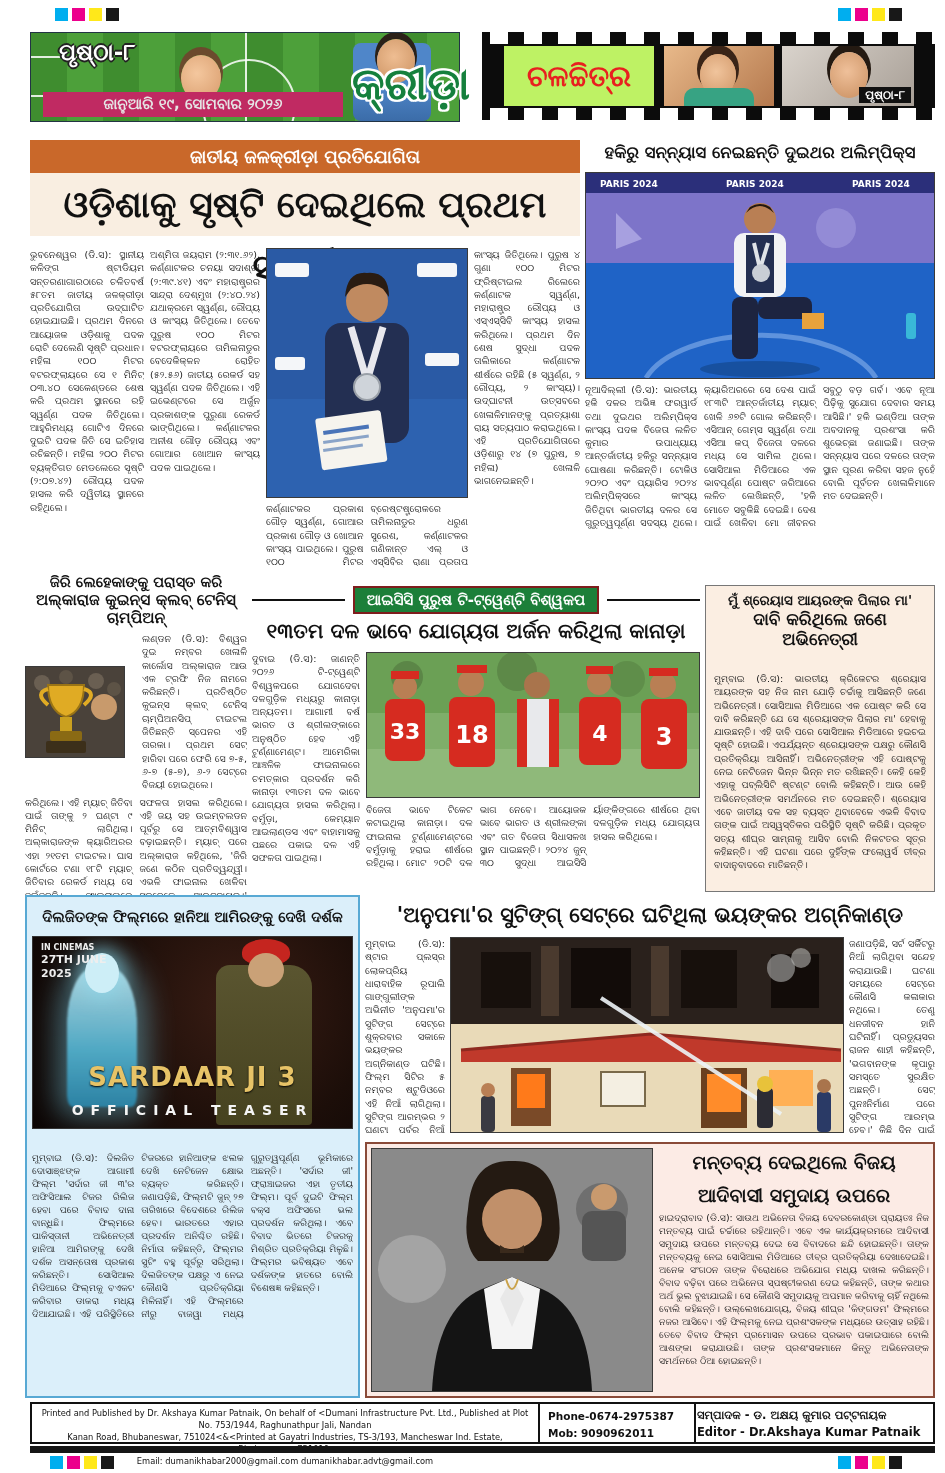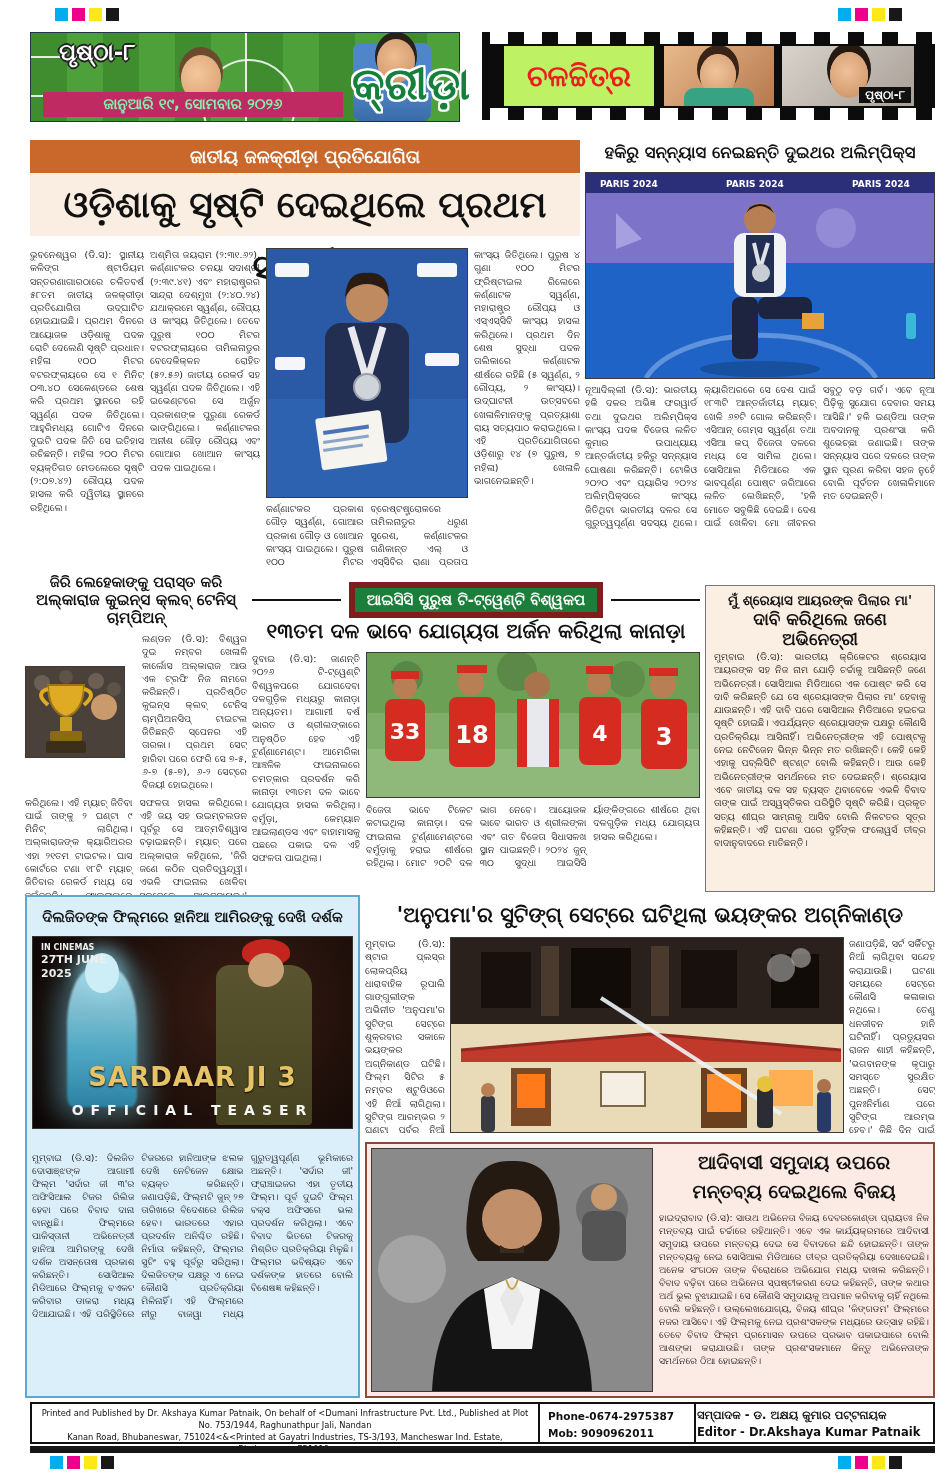--- a/index.html
+++ b/index.html
@@ -13,21 +13,21 @@
   .cmyk span{width:13px;height:13px;display:block;}
   .c-c{background:#00aeef}.c-m{background:#ec008c}.c-y{background:#ffe81a}.c-k{background:#181818}
   
   .masthead{left:30px;top:32px;width:905px;height:88px;}
   .mh-left{position:absolute;left:0;top:0;width:428px;height:88px;overflow:hidden;border:1px solid #234;
     background:repeating-linear-gradient(90deg,#3f8d2f 0 36px,#4da03a 36px 72px);}
   .mh-line{position:absolute;background:rgba(255,255,255,.85);}
   .pg-label{position:absolute;left:28px;top:6px;font-size:23px;font-weight:bold;color:#fff;
     text-shadow:-2px 0 #222,2px 0 #222,0 -2px #222,0 2px #222, -1px -1px #222,1px 1px #222;}
   .datebar{position:absolute;left:12px;bottom:4px;width:300px;height:25px;background:#c02a62;
-    color:#86efac;font-weight:bold;font-size:15px;line-height:25px;text-align:center;}
+    color:#e5e5e5;font-weight:bold;font-size:15px;line-height:25px;text-align:center;}
   .krida{position:absolute;left:322px;top:26px;font-size:44px;font-weight:bold;color:#15803d;z-index:5;
     text-shadow:-2px 0 #fff,2px 0 #fff,0 -2px #fff,0 2px #fff,-2px -2px #fff,2px 2px #fff,-2px 2px #fff,2px -2px #fff;}
   .strip{position:absolute;left:452px;top:0;width:453px;height:88px;background:#0c0c0c;}
   .sprock{position:absolute;left:0;width:100%;height:12px;
     background:repeating-linear-gradient(90deg,#0c0c0c 0 8px,#fff 8px 26px,#0c0c0c 26px 34px);}
   .frame{position:absolute;top:14px;height:60px;overflow:hidden;}
   .cine-box{background:#bef264;display:flex;align-items:center;justify-content:center;}
   .cine-txt{color:#e8201f;font-size:29px;font-weight:bold;}
   .strip-pg{position:absolute;right:3px;bottom:3px;background:#111;color:#fff;font-size:12px;
     font-weight:bold;padding:1px 6px;}
@@ -43,28 +43,28 @@
   .hk-head{height:34px;font-size:16.5px;font-weight:bold;text-align:center;line-height:30px;}
   .hk-body{margin-top:4px;column-count:3;column-gap:7px;height:190px;}
   
   .mid-tennis{left:25px;top:574px;width:222px;height:307px;}
   .tn-h1{font-size:14.5px;font-weight:bold;text-align:center;}
   .tn-h2{font-size:15.5px;font-weight:bold;text-align:center;margin-bottom:5px;}
   .tn-row{display:flex;gap:17px;margin-bottom:4px;align-items:center;}
   .mid-cricket{left:252px;top:585px;width:448px;height:307px;}
   .ck-badge-row{display:flex;align-items:center;gap:8px;height:30px;}
   .ck-rule{flex:1;height:2px;background:#111;}
-  .ck-badge{background:#1c7f39;border:6px solid #7f1d1d;color:#fff;font-size:15px;font-weight:bold;
+  .ck-badge{background:#1c7f39;border:2px solid #7f1d1d;color:#fff;font-size:15px;font-weight:bold;
     padding:3px 12px;}
   .ck-head{font-size:20.5px;font-weight:bold;text-align:center;height:33px;line-height:33px;}
   .ck-row{display:flex;gap:6px;}
   .mid-actress{left:705px;top:585px;width:230px;height:307px;border:1px solid #777;
     background:#fbeee2;box-sizing:border-box;padding:6px 8px;}
   .ac-h1{font-size:13.5px;font-weight:bold;text-align:center;}
-  .ac-h2{font-size:17px;font-weight:bold;text-align:center;margin-bottom:1px;}
+  .ac-h2{font-size:17px;font-weight:bold;text-align:center;margin-bottom:23px;}
   
   .bot-diljit{left:25px;top:895px;width:335px;height:503px;border:2px solid #58a9d4;
     background:#dbeffa;box-sizing:border-box;padding:5px;}
   .dj-head{font-size:14.5px;font-weight:bold;text-align:center;height:34px;line-height:30px;}
   .dj-body{margin-top:22px;column-count:3;column-gap:7px;height:252px;font-size:9.3px;}
   .poster{position:relative;width:100%;height:193px;border:1px solid #333;box-sizing:border-box;
     background:radial-gradient(circle at 65% 35%,#3a1d14 0%,#1c0e09 55%,#0b0504 100%);overflow:hidden;}
   .po-cinemas{position:absolute;left:8px;top:6px;color:#eee;font-size:8px;font-weight:bold;line-height:1.25;}
   .po-title{position:absolute;left:0;right:0;bottom:36px;text-align:center;color:#e7c367;
     font-size:26px;font-weight:bold;letter-spacing:1px;text-shadow:0 1px 2px #000;}
@@ -376,30 +376,31 @@
         <path d="M96 60 Q100 10 140 12 Q182 10 186 62 Q192 96 176 112 L106 112 Q90 96 96 60 Z" fill="#241a12"></path>
         <circle cx="140" cy="70" r="30" fill="#c1906a"></circle>
         <path d="M128 96 Q140 106 152 96 L152 104 L128 104 Z" fill="#3a2a1c"></path>
         <path d="M60 242 Q64 160 110 140 L140 128 L170 140 Q216 160 220 242 Z" fill="#141414"></path>
         <path d="M112 140 L140 128 L168 140 L160 200 L120 200 Z" fill="#f4f4f4"></path>
         <path d="M140 128 L128 150 L140 178 L152 150 Z" fill="#e8e8e8"></path>
         <path d="M134 130 Q140 150 146 130" stroke="#caa24a" stroke-width="2" fill="none"></path>
       </svg>
     </div>
     <div style="flex:1;display:flex;flex-direction:column;">
+      <div class="vj-h" style="margin-bottom:4px;">ମନ୍ତବ୍ୟ ଦେଇଥିଲେ ବିଜୟ</div>
       <div class="vj-h">ଆଦିବାସୀ ସମୁଦାୟ ଉପରେ</div>
-      <div class="vj-h" style="margin-bottom:4px;">ମନ୍ତବ୍ୟ ଦେଇଥିଲେ ବିଜୟ</div>
       <div class="bt" style="flex:1;font-size:9.3px;">ହାଇଦ୍ରାବାଦ (ଡି.ସ): ସାଉଥ ଅଭିନେତା ବିଜୟ ଦେବରକୋଣ୍ଡା ପ୍ରାୟତଃ ନିଜ ମନ୍ତବ୍ୟ ପାଇଁ ଚର୍ଚ୍ଚାରେ ରହିଥାନ୍ତି। ଏବେ ଏକ କାର୍ଯ୍ୟକ୍ରମରେ ଆଦିବାସୀ ସମୁଦାୟ ଉପରେ ମନ୍ତବ୍ୟ ଦେଇ ସେ ବିବାଦରେ ଛନ୍ଦି ହୋଇଛନ୍ତି। ତାଙ୍କ ମନ୍ତବ୍ୟକୁ ନେଇ ସୋସିଆଲ ମିଡିଆରେ ତୀବ୍ର ପ୍ରତିକ୍ରିୟା ଦେଖାଦେଇଛି। ଅନେକ ସଂଗଠନ ତାଙ୍କ ବିରୋଧରେ ଅଭିଯୋଗ ମଧ୍ୟ ଦାଖଲ କରିଛନ୍ତି। ବିବାଦ ବଢ଼ିବା ପରେ ଅଭିନେତା ସ୍ପଷ୍ଟୀକରଣ ଦେଇ କହିଛନ୍ତି, ତାଙ୍କ କଥାର ଅର୍ଥ ଭୁଲ ବୁଝାଯାଇଛି। ସେ କୌଣସି ସମୁଦାୟକୁ ଅପମାନ କରିବାକୁ ଚାହିଁ ନଥିଲେ ବୋଲି କହିଛନ୍ତି। ଉଲ୍ଲେଖଯୋଗ୍ୟ, ବିଜୟ ଶୀଘ୍ର 'କିଙ୍ଗଡମ' ଫିଲ୍ମରେ ନଜର ଆସିବେ। ଏହି ଫିଲ୍ମକୁ ନେଇ ପ୍ରଶଂସକଙ୍କ ମଧ୍ୟରେ ଉତ୍ସାହ ରହିଛି। ତେବେ ବିବାଦ ଫିଲ୍ମ ପ୍ରମୋସନ ଉପରେ ପ୍ରଭାବ ପକାଇପାରେ ବୋଲି ଆଶଙ୍କା କରାଯାଉଛି। ତାଙ୍କ ପ୍ରଶଂସକମାନେ କିନ୍ତୁ ଅଭିନେତାଙ୍କ ସମର୍ଥନରେ ଠିଆ ହୋଇଛନ୍ତି।</div>
     </div>
   </div>
 
   <div class="abs footer">
     <div class="ft-left">
       <div>Printed and Published by Dr. Akshaya Kumar Patnaik, On behalf of &lt;Dumani Infrastructure Pvt. Ltd., Published at Plot No. 753/1944, Raghunathpur Jali, Nandan</div>
       <div>Kanan Road, Bhubaneswar, 751024&lt;&amp;&lt;Printed at Gayatri Industries, TS-3/193, Mancheswar Ind. Estate, Bhubaneswar-751010,</div>
+      <div>Email: dumanikhabar2000@gmail.com dumanikhabar.advt@gmail.com</div>
     </div>
     <div class="ft-div"></div>
     <div class="ft-mid">
       <div>Phone-0674-2975387</div>
       <div>Mob: 9090962011</div>
     </div>
     <div class="ft-div"></div>
     <div class="ft-right">
       <div>ସମ୍ପାଦକ - ଡ. ଅକ୍ଷୟ କୁମାର ପଟ୍ଟନାୟକ</div>
       <div>Editor - Dr.Akshaya Kumar Patnaik</div>

